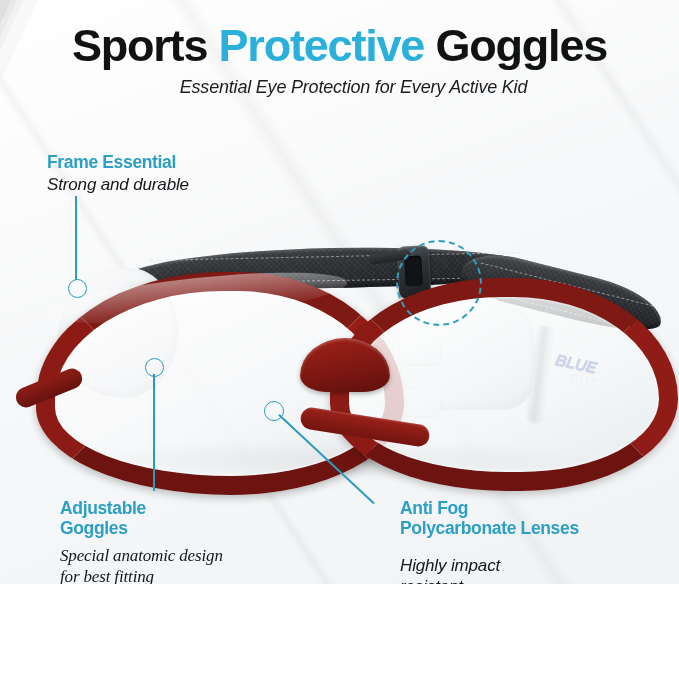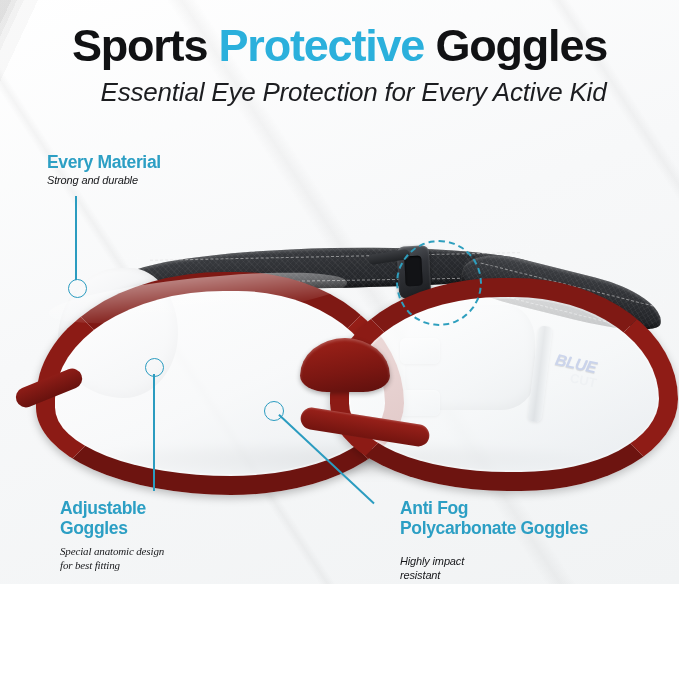--- a/index.html
+++ b/index.html
@@ -24,32 +24,32 @@
 
   
   #header{position:absolute;left:0;top:22px;width:679px;text-align:center;}
   #title{
     font-size:45px;font-weight:700;letter-spacing:-1.2px;
     color:#111214;line-height:1.06;white-space:nowrap;
   }
   #title .accent{color:#2BB0DC;}
   #subtitle{
     margin-top:7px;
-    font-size:26px;font-style:italic;font-weight:400;
+    font-size:18px;font-style:italic;font-weight:400;
     color:#1c1d20;letter-spacing:-0.2px;white-space:nowrap;padding-left:28px;
   }
 
   
   .callout{position:absolute;}
   .co-head{
     color:#2C9FC4;font-weight:700;font-size:17.5px;line-height:1.17;
     letter-spacing:-0.35px;
   }
   .co-desc{
-    color:#16171a;font-style:italic;font-size:11px;line-height:1.24;
+    color:#16171a;font-style:italic;font-size:17px;line-height:1.24;
     letter-spacing:-0.15px;margin-top:2px;
   }
   #co-frame{left:47px;top:152px;}
   #co-strap{left:440px;top:150px;}
   #co-strap .co-desc{margin-top:7px;}
   #co-bridge{left:60px;top:498px;}
   #co-bridge .co-desc{margin-top:6px;font-family:Liberation Serif, serif;}
   #co-lens{left:400px;top:498px;}
   #co-lens .co-desc{margin-top:16px;}
 
@@ -168,21 +168,21 @@
   <div class="marker" style="left:145px;top:358px;width:17px;height:17px;"></div>
   <div class="leader" style="left:153px;top:374px;width:1.6px;height:117px;"></div>
 
   <div class="marker" style="left:264px;top:401px;width:18px;height:18px;"></div>
   <div class="leader" style="left:278px;top:415px;width:1.6px;height:130px;transform-origin:top center;transform:rotate(-47deg);"></div>
 
   <div class="dashring" style="left:396px;top:240px;width:82px;height:82px;"></div>
 
   <div class="callout" id="co-frame">
     <div class="co-head">
-      <div>Every Material</div>
+      <div>Frame Essential</div>
     </div>
     <div class="co-desc">
       <div>Strong and durable</div>
     </div>
   </div>
 
 
   <div class="callout" id="co-bridge">
     <div class="co-head">
       <div>Adjustable</div>
@@ -190,21 +190,21 @@
     </div>
     <div class="co-desc">
       <div>Special anatomic design</div>
       <div>for best fitting</div>
     </div>
   </div>
 
   <div class="callout" id="co-lens">
     <div class="co-head">
       <div>Anti Fog</div>
-      <div>Polycarbonate Goggles</div>
+      <div>Polycarbonate Lenses</div>
     </div>
     <div class="co-desc">
       <div>Highly impact</div>
       <div>resistant</div>
     </div>
   </div>
 
 
 </div>
 

